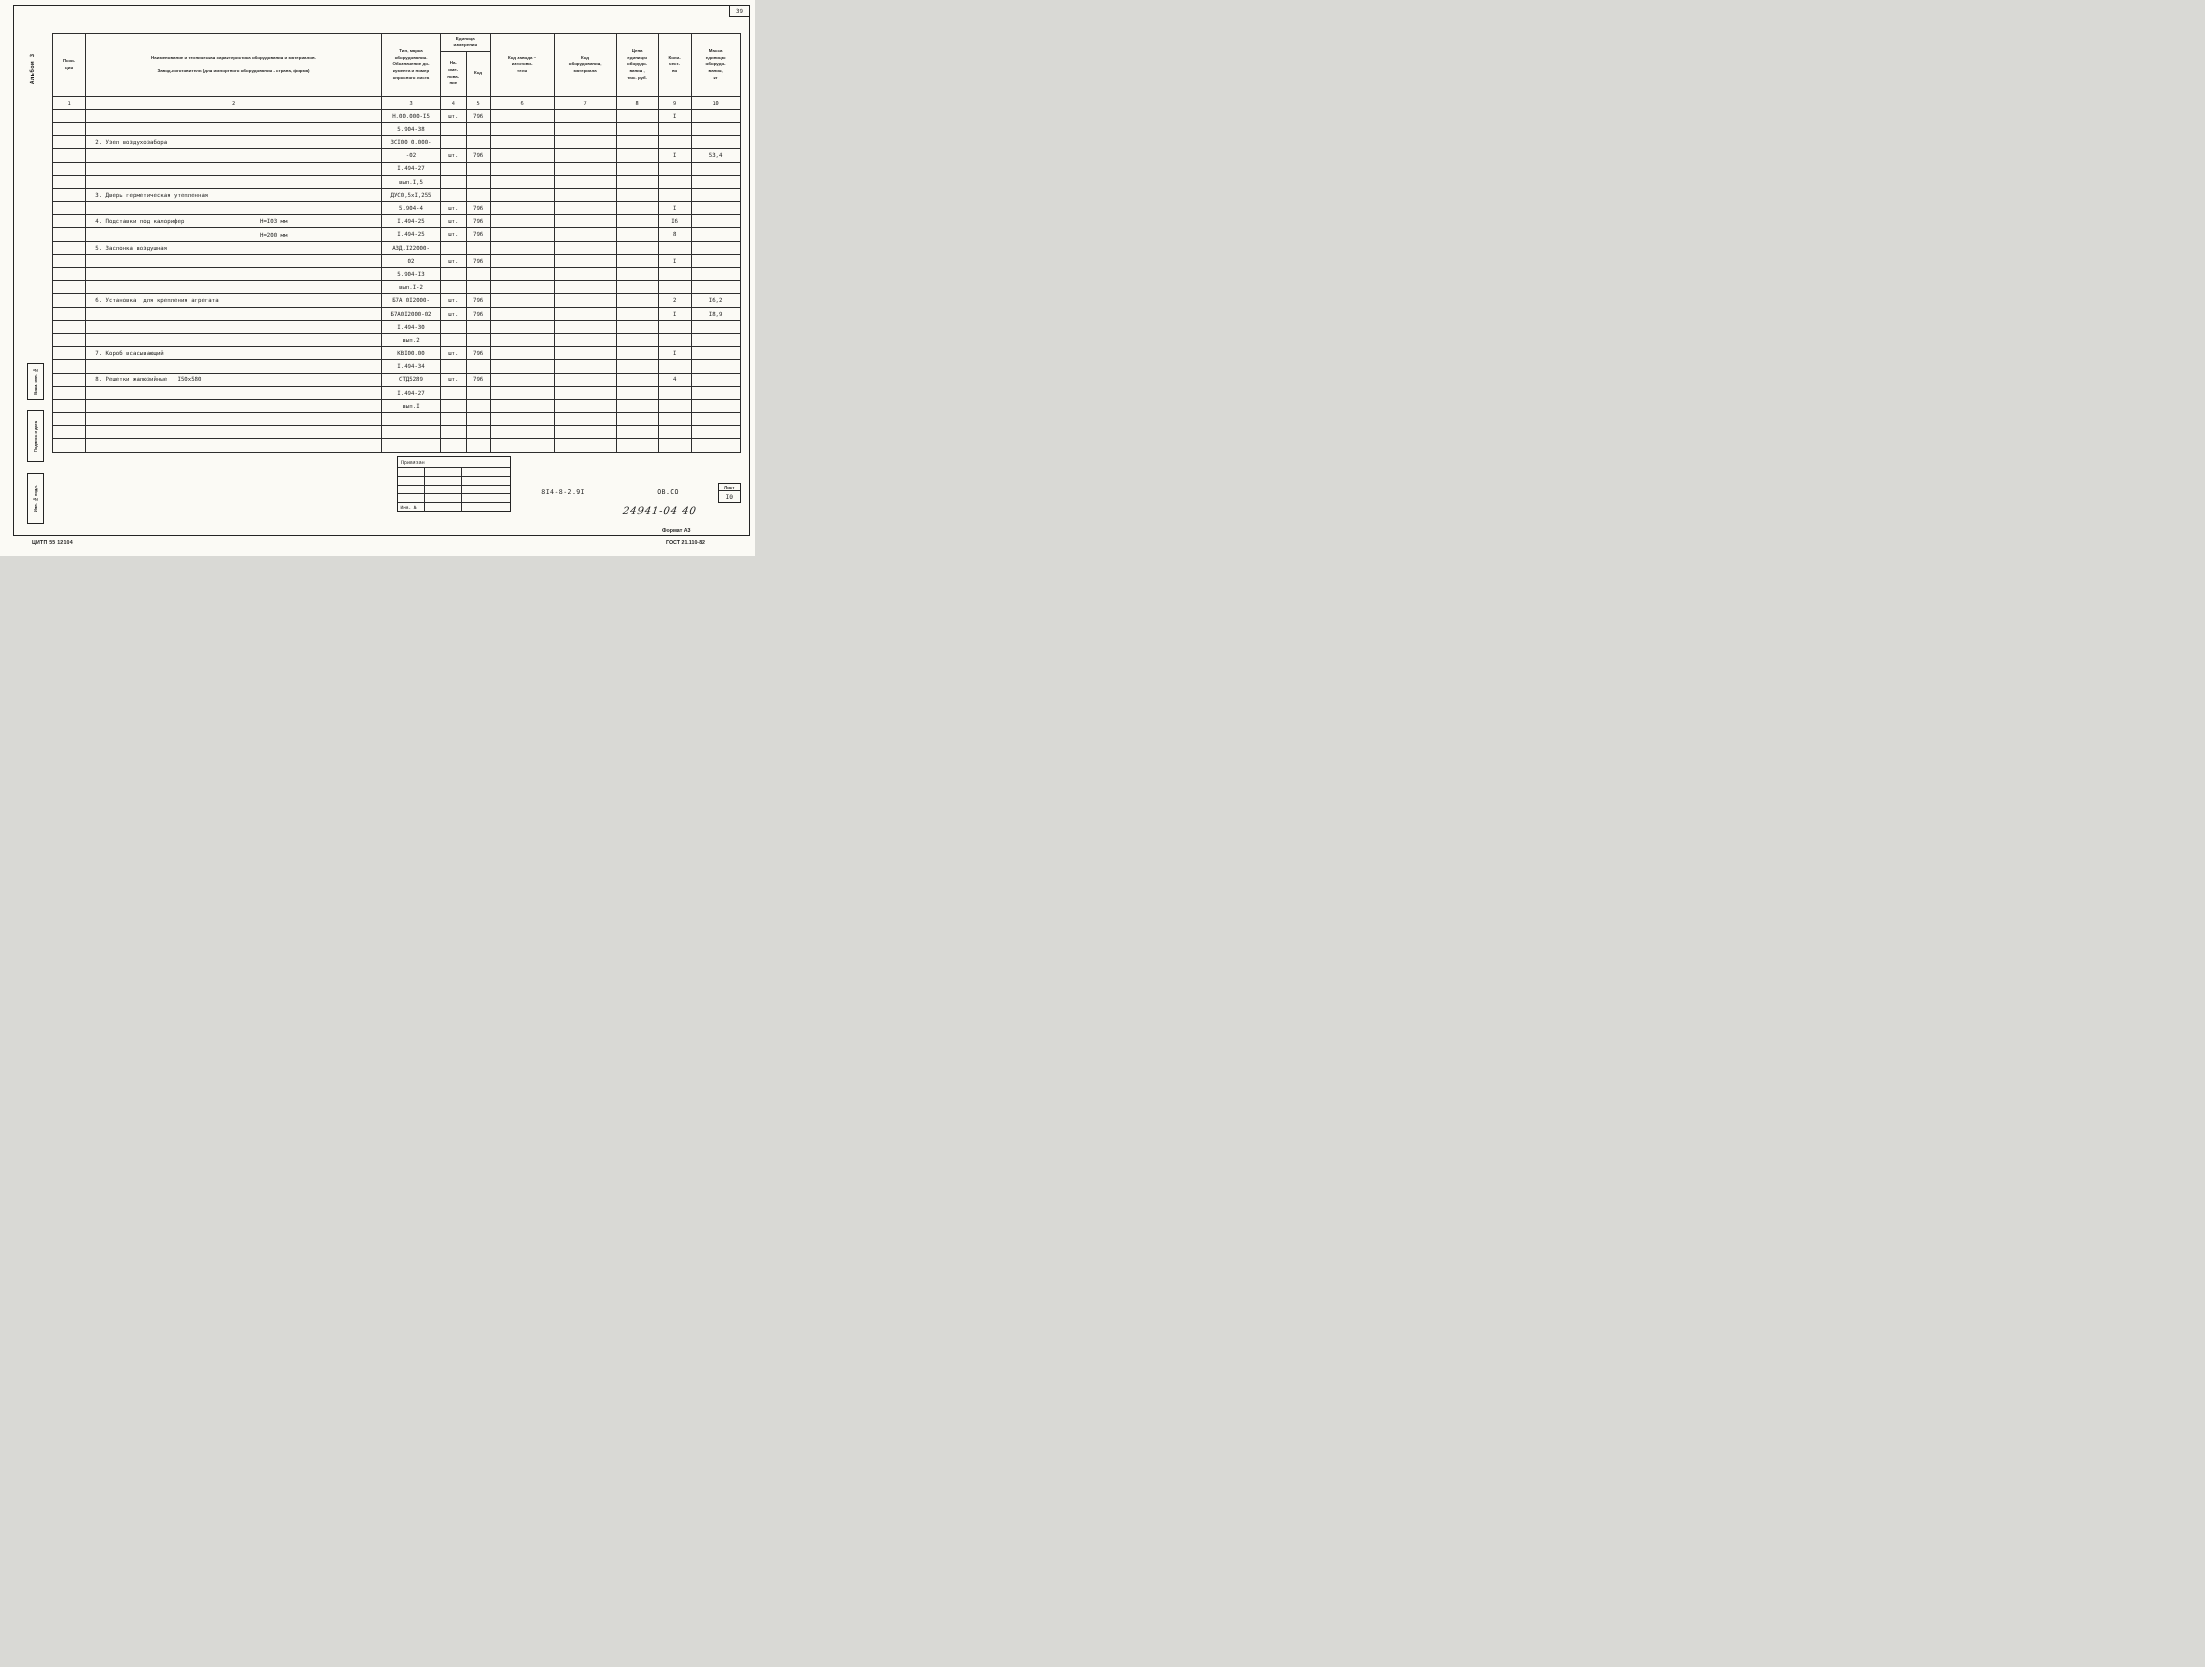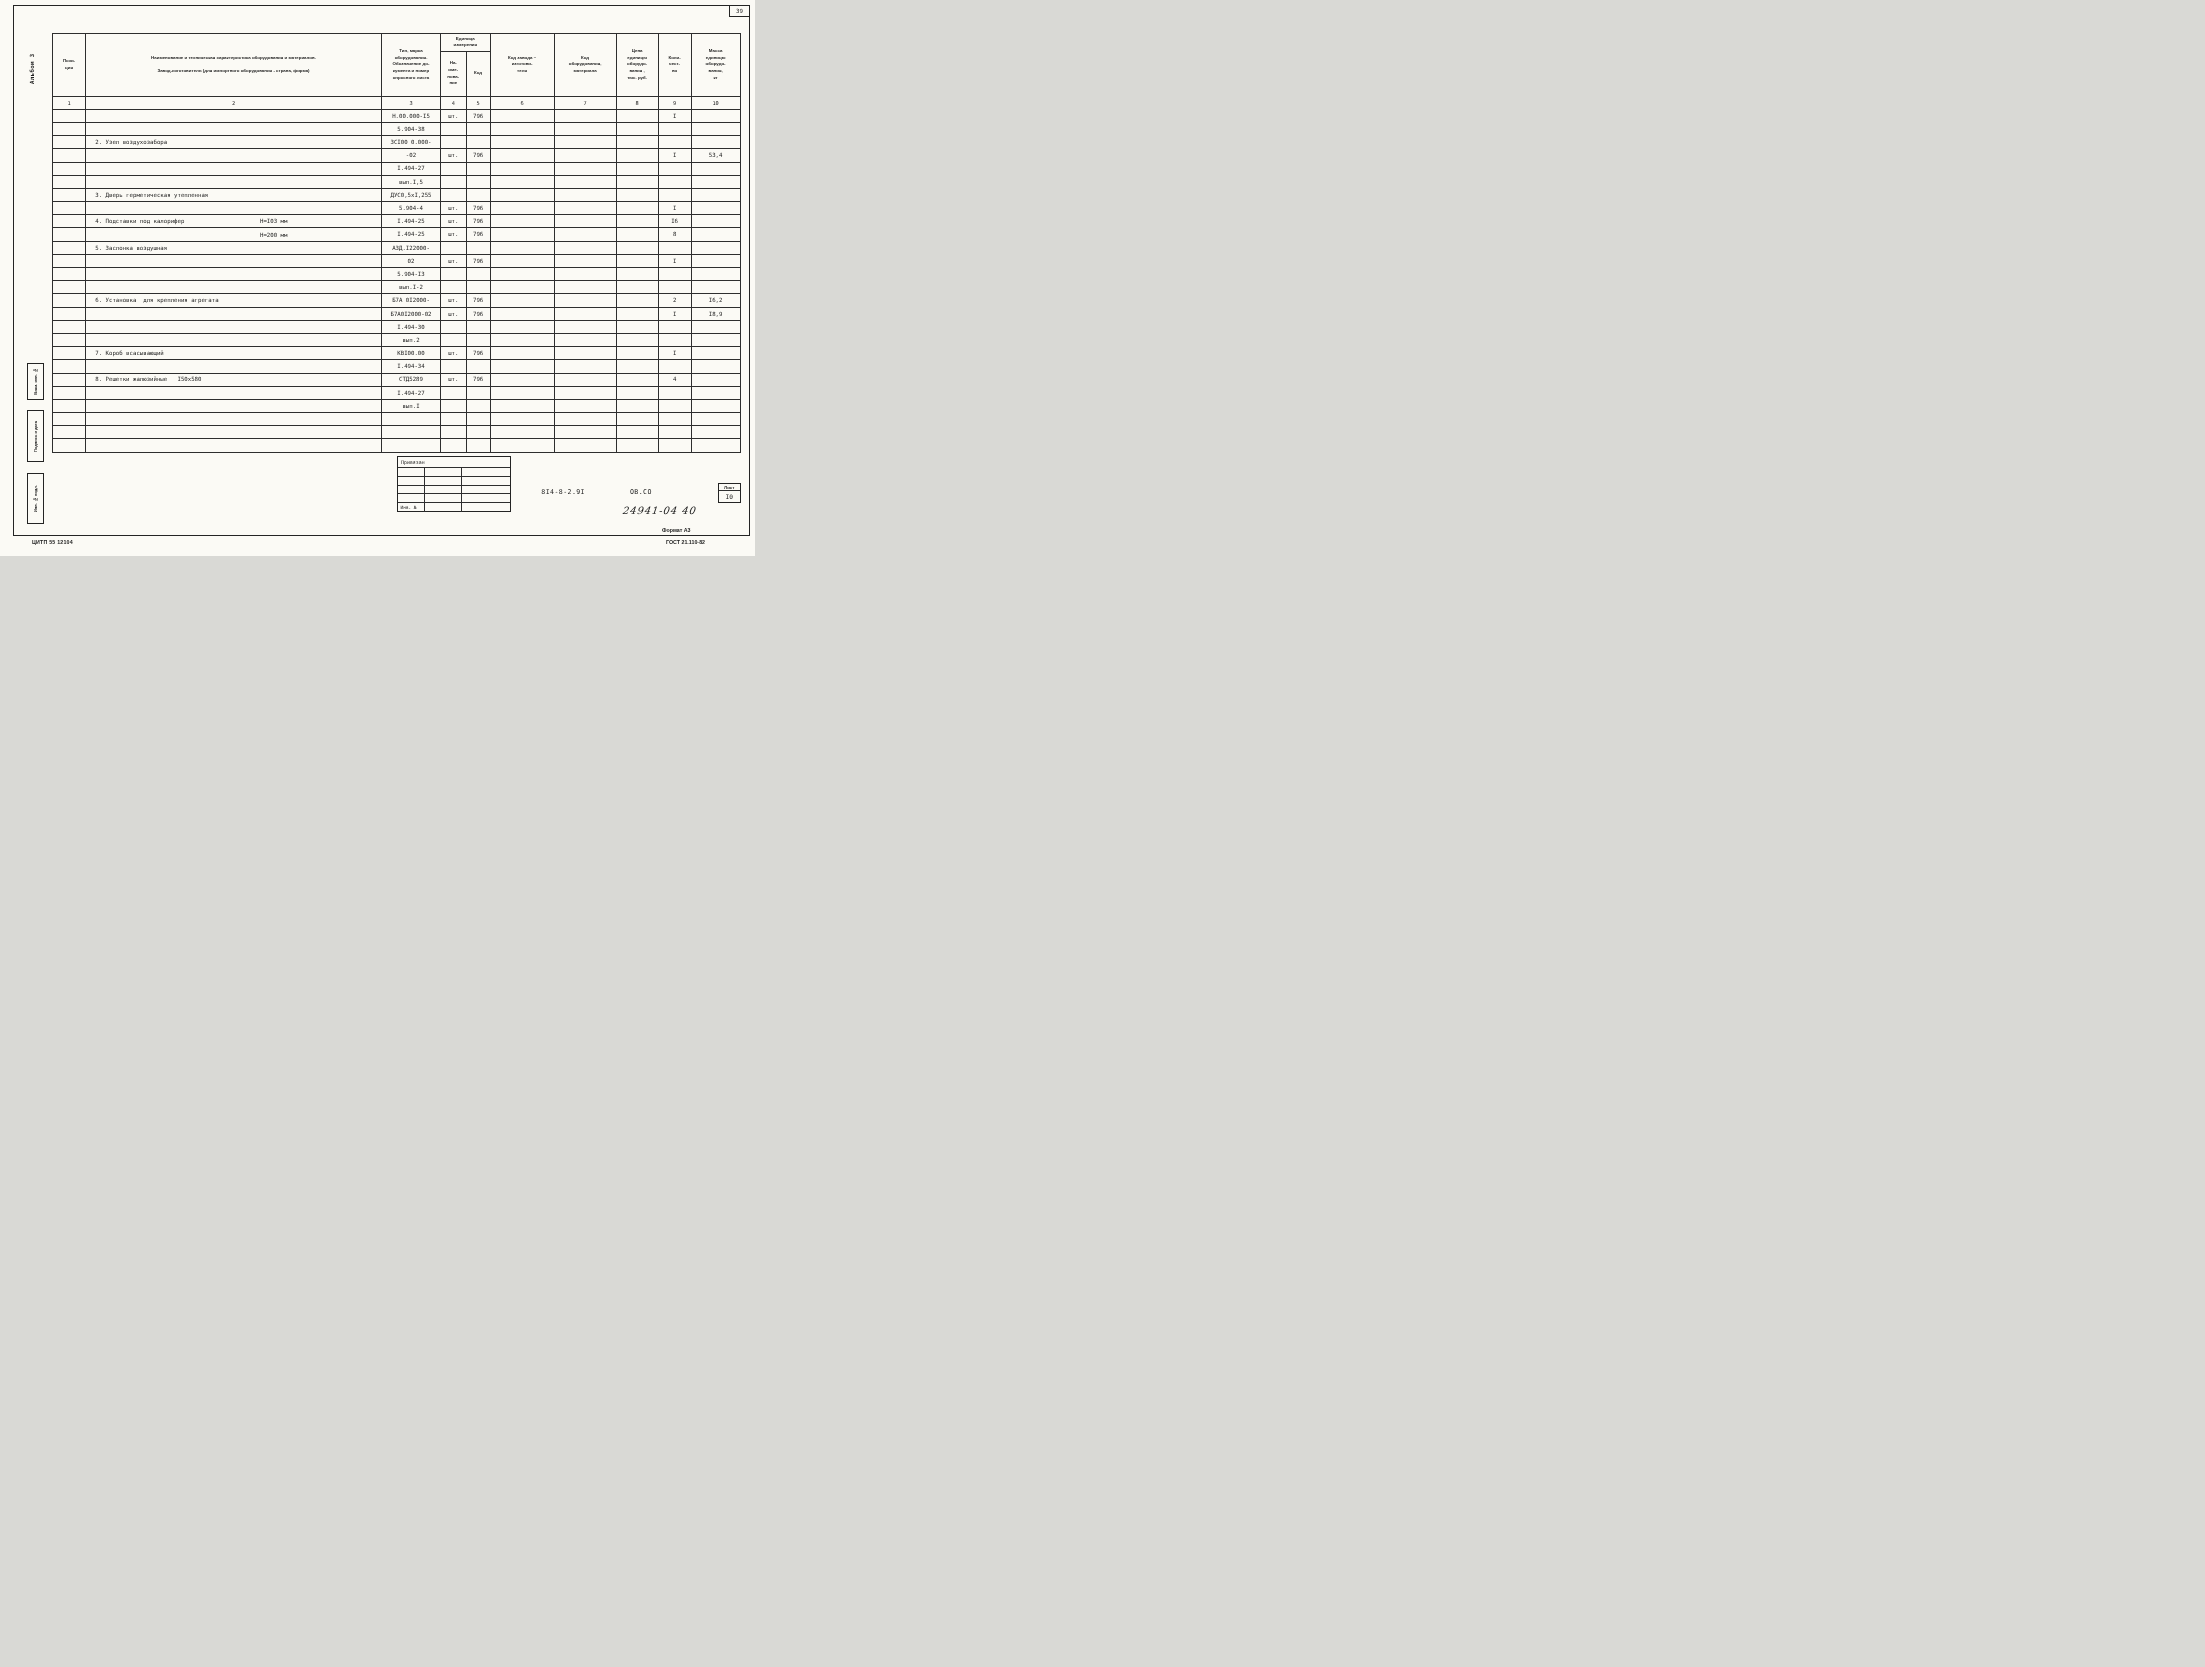--- a/index.html
+++ b/index.html
@@ -33,21 +33,21 @@
   .stamp-title{height:11px;border-bottom:0.5px solid #2e2e2e;font:4.9px "DejaVu Sans Mono",monospace;padding:2.2px 0 0 3.1px;}
   .stamp-row{display:flex;height:8.8px;border-bottom:0.5px solid #2e2e2e;}
   .stamp-row:last-child{border-bottom:none;}
   .sc{border-right:0.5px solid #2e2e2e;height:100%;}
   .sc1{width:27px;} .sc2{width:37px;} .sc3{flex:1;border-right:none;}
   .stamp-inv{font:4.4px "DejaVu Sans Mono",monospace;padding:1.8px 0 0 2.6px;white-space:nowrap;}
 
   
   .doccode{position:absolute;left:523px;top:488px;width:62px;text-align:right;
            font:6.6px "DejaVu Sans Mono",monospace;letter-spacing:0.4px;}
-  .mark{position:absolute;left:630px;top:488px;width:49px;text-align:left;
+  .mark{position:absolute;left:630px;top:488px;width:49px;text-align:right;
         font:6.6px "DejaVu Sans Mono",monospace;letter-spacing:0.4px;}
   .sheetnum{position:absolute;left:718px;top:483px;width:22.5px;height:20px;border:0.7px solid #242424;
             text-align:center;background:#fbfaf5;}
   .sheetnum .lbl{font:bold 4.4px "Liberation Sans",sans-serif;border-bottom:0.5px solid #2e2e2e;height:7px;padding-top:0.9px;}
   .sheetnum .val{font:6.2px "DejaVu Sans Mono",monospace;padding-top:2.2px;}
   .handnote{position:absolute;left:623px;top:505px;font:italic 10px "DejaVu Serif",serif;
             transform:skewX(-8deg);letter-spacing:0.9px;color:#222;}
   .format{position:absolute;left:662px;top:527px;font:bold 5.3px "Liberation Sans",sans-serif;}
   .gost{position:absolute;left:666px;top:539px;font:bold 5.3px "Liberation Sans",sans-serif;}
   .citp{position:absolute;left:32px;top:539px;font:bold 5.3px "Liberation Sans",sans-serif;letter-spacing:0.2px;}

